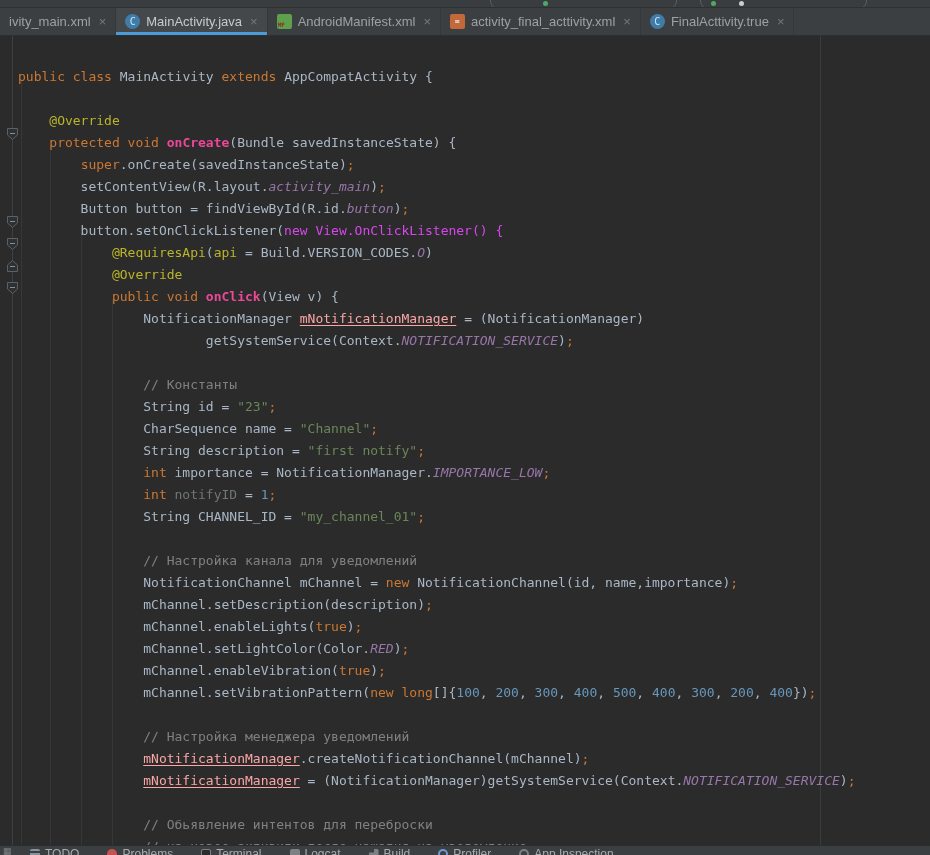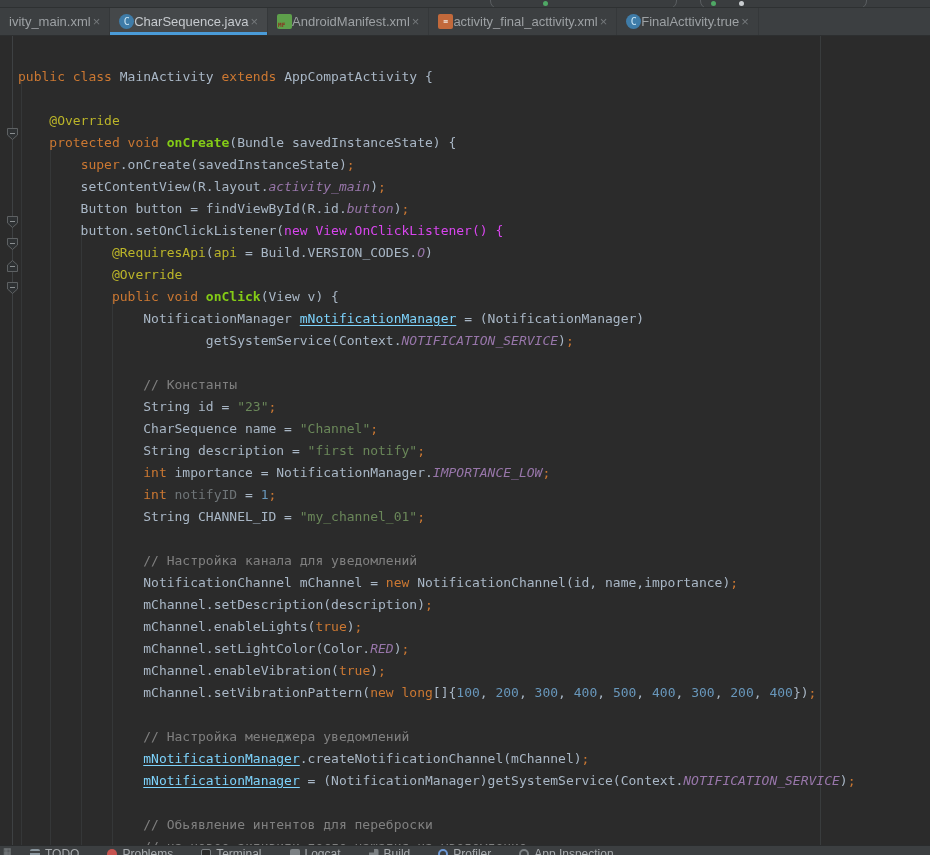--- a/index.html
+++ b/index.html
@@ -11,50 +11,50 @@
   
   .toolbar-sliver{position:absolute;top:0;left:0;right:0;height:7px;background:#3A3D3F;
     border-bottom:1px solid #2E3132;overflow:hidden;}
   .pill{position:absolute;height:16px;top:-9px;border:1px solid #5A5E61;border-radius:8px;background:transparent;}
   .pill .dot{position:absolute;width:5px;height:5px;border-radius:50%;top:9px;}
   .dot-green{background:#4FA865;}
   .dot-white{background:#C9CDD0;}
   
   .tab-bar{position:absolute;top:8px;left:0;right:0;height:27px;background:#3C3F41;
     border-bottom:1px solid #2D2F30;display:flex;align-items:stretch;}
-  .tab{display:flex;align-items:center;padding:0 9px;font-size:13px;color:#9DA1A4;
+  .tab{display:flex;align-items:center;gap:6px;padding:0 9px;font-size:13px;color:#9DA1A4;
     border-right:1px solid #35383A;position:relative;white-space:nowrap;}
   .tab.selected{background:#45484A;color:#C6CACE;}
   .tab.selected::after{content:"";position:absolute;left:0;right:0;bottom:0;height:3px;background:#4A9BD8;}
   .tab-label{pointer-events:none;}
   .tab-close{color:#75797C;font-size:13px;margin-left:2px;}
   .tabicon{flex:none;width:15px;height:15px;font-family:"DejaVu Sans Mono",monospace;}
   .tabicon.class{border-radius:50%;background:#3F7CA8;color:#CBE6F5;font-size:10px;line-height:15px;text-align:center;}
   .tabicon.manifest{border-radius:2px;background:#5EA04B;color:#8A2F1F;font-size:6px;font-weight:bold;
     display:flex;align-items:flex-end;padding:1px;box-sizing:border-box;}
   .tabicon.layout{border-radius:2px;background:#C2693B;color:#F0E6DC;font-size:8px;line-height:15px;text-align:center;}
   .tab-filler{flex:1;}
   
   .editor{position:absolute;top:36px;left:0;right:0;bottom:10px;background:#2B2B2B;overflow:hidden;}
   .fold-line{position:absolute;left:12px;top:0;bottom:0;width:1px;background:#3E4143;}
   .indent-guide{position:absolute;width:1px;background:#353738;}
   .wrap-guide{position:absolute;left:820px;top:0;bottom:0;width:1px;background:#393C3D;}
   .code{position:absolute;left:18px;top:21px;right:0;font:13px/22px "DejaVu Sans Mono",monospace;
     color:#A9B7C6;white-space:pre;margin-top:9px;}
   .cl{height:22px;}
   .kw{color:#CC7832;}
-  .me{color:#84cc16;font-weight:bold;}
+  .me{color:#ec4899;font-weight:bold;}
   .an{color:#BBB529;}
   .st{color:#6A8759;}
   .nu{color:#6897BB;}
   .cm{color:#808080;}
   .fi{color:#9876AA;font-style:italic;}
   .dim{color:#d946ef;}
   .un{color:#6F7578;text-align:right;}
-  .u{color:#7dd3fc;text-decoration:underline;text-underline-offset:2px;}
+  .u{color:#fca5a5;text-decoration:underline;text-underline-offset:2px;}
   .fold{position:absolute;left:6px;width:13px;height:14px;}
   
   .statusbar{position:absolute;left:0;right:0;bottom:0;height:9px;background:#3C3F41;
     border-top:1px solid #2A2C2D;overflow:hidden;display:flex;align-items:flex-start;
     gap:28px;padding-left:30px;font-size:12px;color:#A8ACAF;}
   .sb-item{display:flex;align-items:center;gap:5px;margin-top:1px;flex:none;}
   .sb-ic{width:10px;height:10px;flex:none;box-sizing:border-box;border-radius:2px;}
   .ic-todo{background:repeating-linear-gradient(to bottom,#87939B 0 2px,transparent 2px 4px);}
   .ic-problems{border-radius:50%;background:#C75450;}
   .ic-terminal{background:#2B2B2B;border:1px solid #7C8184;}
@@ -77,21 +77,21 @@
   </div>
 </div>
 
 <div class="tab-bar">
     <div class="tab">
       <span class="tab-label">ivity_main.xml</span>
       <span class="tab-close">×</span>
     </div>
     <div class="tab selected">
       <span class="tabicon class">C</span>
-      <span class="tab-label">CharSequence.java</span>
+      <span class="tab-label">MainActivity.java</span>
       <span class="tab-close">×</span>
     </div>
     <div class="tab">
       <span class="tabicon manifest">MF</span>
       <span class="tab-label">AndroidManifest.xml</span>
       <span class="tab-close">×</span>
     </div>
     <div class="tab">
       <span class="tabicon layout">≡</span>
       <span class="tab-label">activity_final_acttivity.xml</span>

